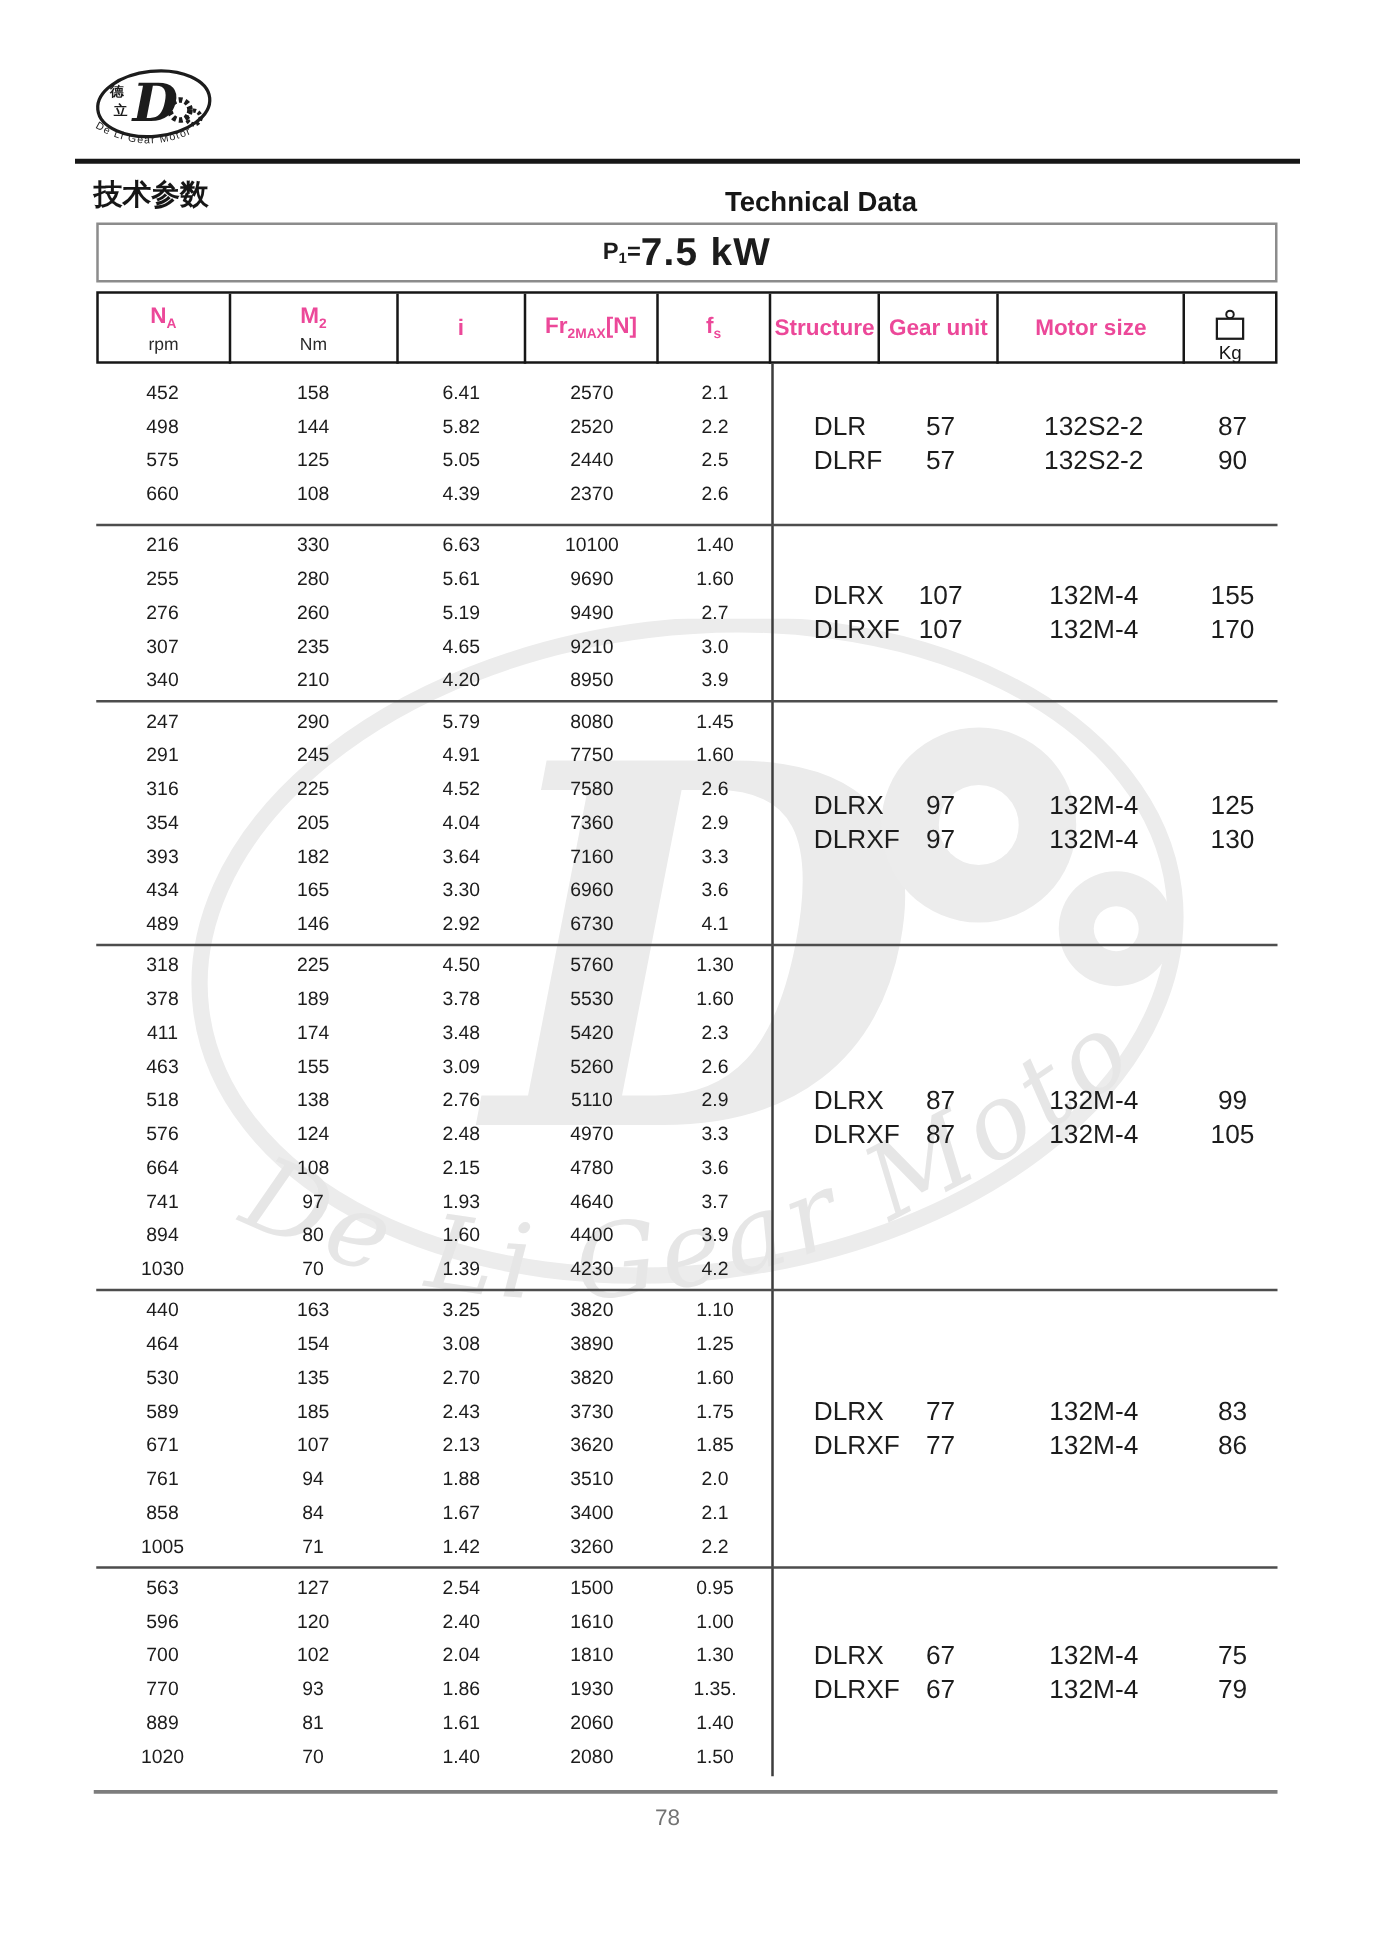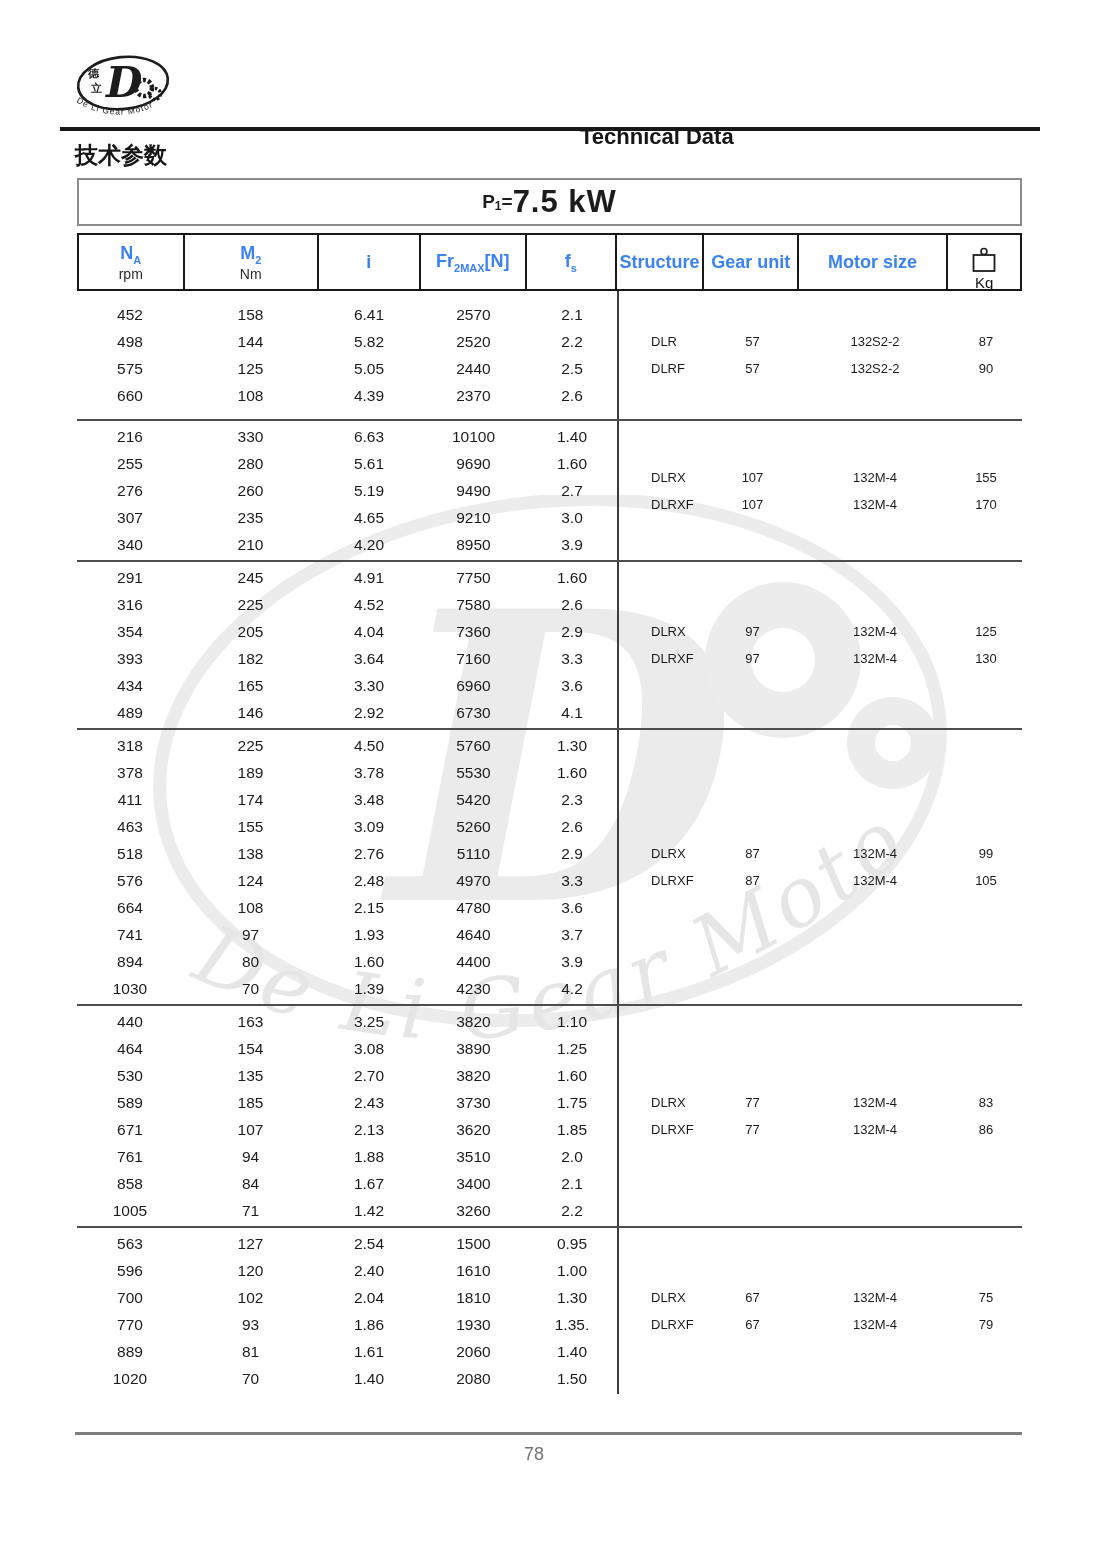--- a/index.html
+++ b/index.html
@@ -18,21 +18,21 @@
     font-family:"DejaVu Serif", serif;
     font-size:45px;font-weight:bold;font-style:italic;
     letter-spacing:22px;color:#141414;white-space:nowrap;
   }
   .top-rule{position:absolute;left:60px;top:127px;width:980px;height:4px;background:#171717;z-index:2;}
   .section-title-cn{
     position:absolute;left:75px;top:140px;z-index:2;
     font-size:23px;font-weight:bold;color:#161616;
   }
   .section-title-en{
-    position:absolute;left:580px;top:124px;z-index:2;
+    position:absolute;left:580px;top:149px;z-index:2;
     font-size:22px;font-weight:bold;color:#161616;
   }
   
   .power-box{
     position:absolute;left:77px;top:178px;width:945px;height:48px;z-index:2;
     border:2px solid #8c8c8c;background:#fff;box-sizing:border-box;
     display:flex;align-items:center;justify-content:center;
   }
   .power-box .psym{font-size:19px;font-weight:bold;}
   .power-box .psub{font-size:12px;font-weight:bold;position:relative;top:4px;}
@@ -44,39 +44,39 @@
     border:2px solid #171717;box-sizing:border-box;background:transparent;
     display:grid;
     grid-template-columns:106fr 135fr 102fr 107fr 90fr 88fr 95fr 150fr 72fr;
   }
   .hcell{
     border-right:2px solid #171717;
     display:flex;flex-direction:column;align-items:center;justify-content:center;
     line-height:1.05;
   }
   .hcell:last-child{border-right:none;margin-top:12px;}
-  .hmain{font-size:18px;font-weight:bold;color:#3b82f6;}
+  .hmain{font-size:18px;font-weight:bold;color:#ec4899;}
   .hmain sub{font-size:11px;font-weight:bold;}
   .hunit{font-size:14px;color:#2a2a2a;margin-top:1px;}
   .kgcell{display:flex;flex-direction:column;align-items:center;justify-content:center;}
   .kgcell .kglabel{font-size:15px;color:#161616;margin-top:0px;}
   
   .tbody{position:absolute;left:77px;top:291px;width:945px;z-index:1;}
   .vline{position:absolute;left:540px;top:0;bottom:0;width:2px;background:#3d3d3d;}
   .block{position:relative;padding:2px 0;}
   .block.first{padding:10px 0;}
   .block + .block{border-top:2px solid #4d4d4d;}
   .drow{display:grid;grid-template-columns:106px 135px 102px 107px 90px;height:27px;align-items:center;}
   .dcell{text-align:center;font-size:15.5px;color:#1c1c1c;}
   .structzone{
     position:absolute;left:540px;top:0;height:100%;width:405px;
     display:flex;flex-direction:column;justify-content:center;
   }
   .srow{display:grid;grid-template-columns:88px 95px 150px 72px;height:27px;align-items:center;}
-  .scell{text-align:center;font-size:13px;color:#1c1c1c;}
+  .scell{text-align:center;font-size:21px;color:#1c1c1c;}
   .scell.left{text-align:left;padding-left:34px;}
   
   .watermark{position:absolute;left:135px;top:495px;width:830px;height:680px;z-index:0;pointer-events:none;}
   
   .footer-rule{position:absolute;left:75px;top:1432px;width:947px;height:3px;background:#7d7d7d;z-index:2;}
   .page-num{position:absolute;left:0;top:1444px;width:1068px;text-align:center;font-size:18px;color:#737373;z-index:2;}
 </style>
 </head>
 <body>
 
@@ -252,20 +252,27 @@
           <div class="srow">
             <div class="scell left">DLRXF</div>
             <div class="scell">107</div>
             <div class="scell">132M-4</div>
             <div class="scell">170</div>
           </div>
         </div>
       </div>
       <div class="block">
         <div class="drow">
+          <div class="dcell">247</div>
+          <div class="dcell">290</div>
+          <div class="dcell">5.79</div>
+          <div class="dcell">8080</div>
+          <div class="dcell">1.45</div>
+        </div>
+        <div class="drow">
           <div class="dcell">291</div>
           <div class="dcell">245</div>
           <div class="dcell">4.91</div>
           <div class="dcell">7750</div>
           <div class="dcell">1.60</div>
         </div>
         <div class="drow">
           <div class="dcell">316</div>
           <div class="dcell">225</div>
           <div class="dcell">4.52</div>

